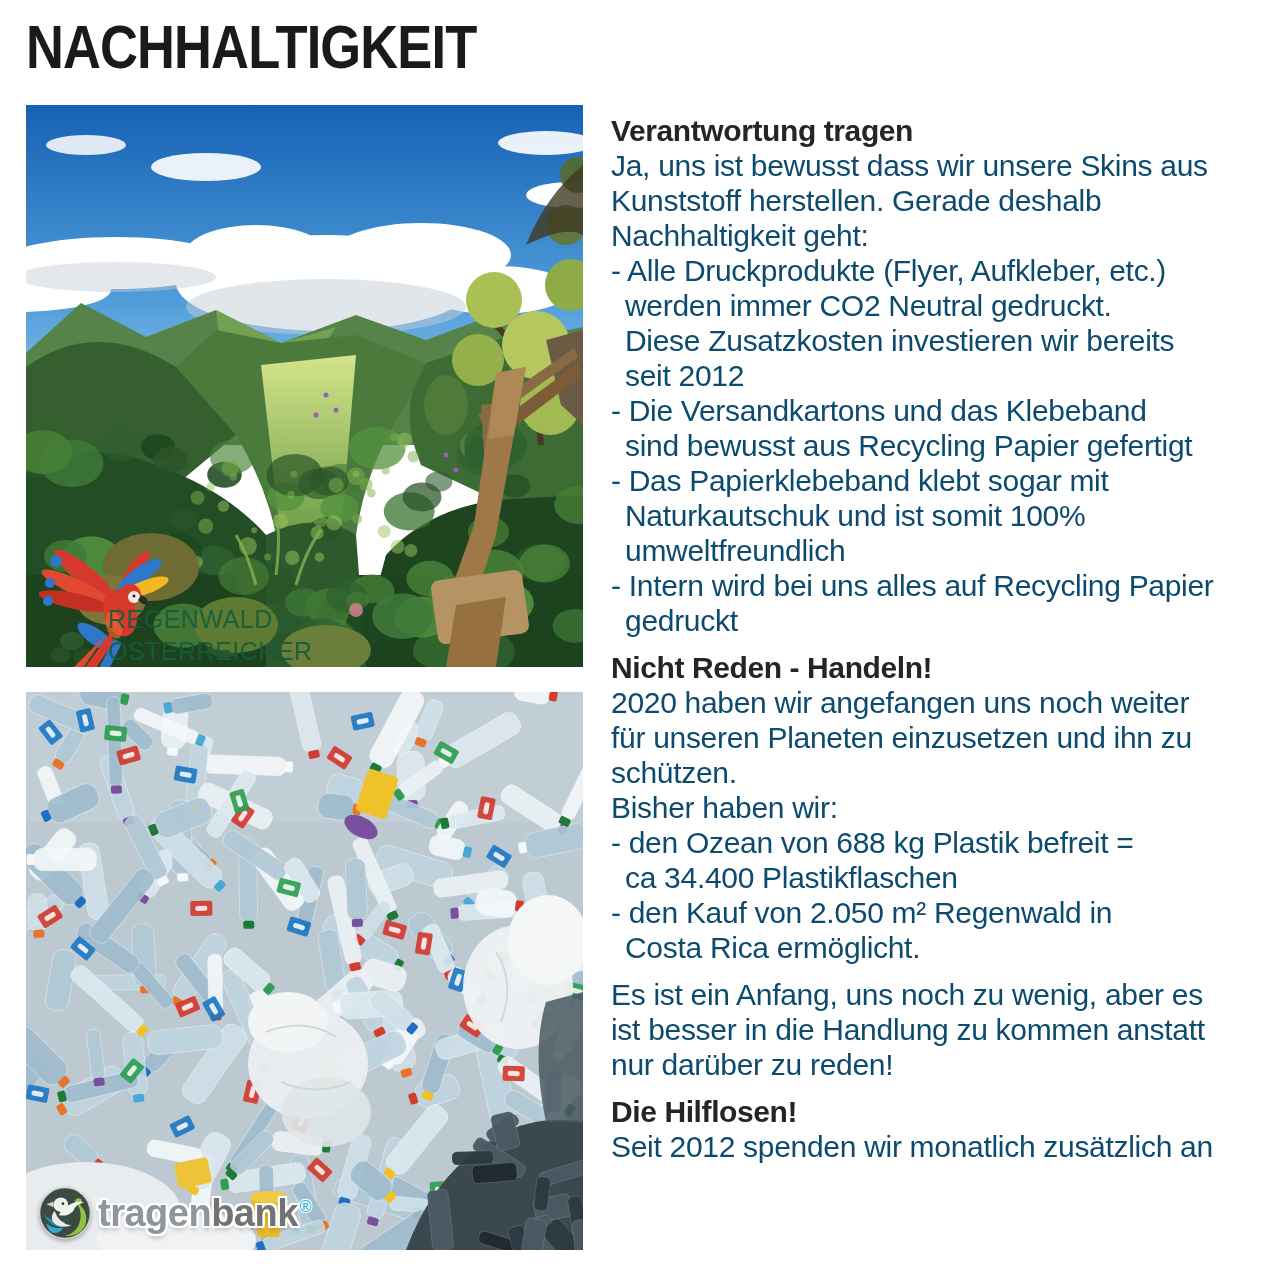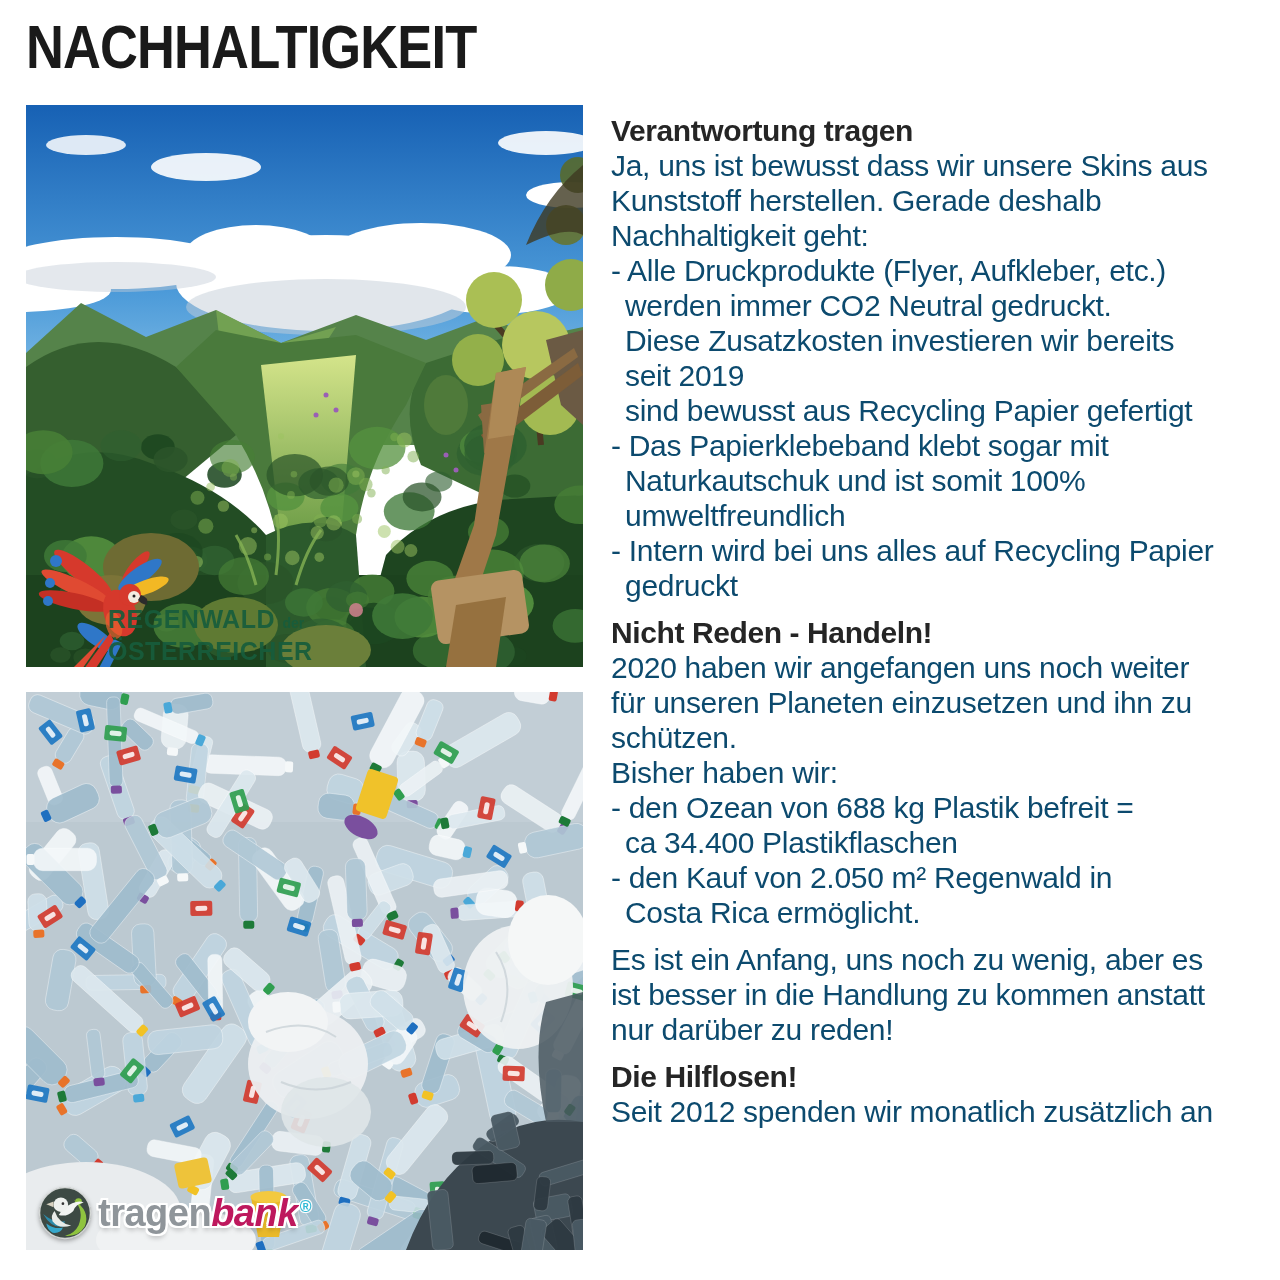--- a/index.html
+++ b/index.html
@@ -13,32 +13,32 @@
          transform:scaleX(.86);transform-origin:left top;white-space:nowrap;}
 
   
   figure{margin:0;position:absolute;overflow:hidden;}
   .fig-rainforest{left:26px;top:105px;width:557px;height:562px;}
   .fig-plastic{left:26px;top:692px;width:557px;height:558px;}
   figure svg.art{position:absolute;left:0;top:0;width:100%;height:100%;display:block;}
 
   
   .rw-logo-text{position:absolute;left:82px;top:500px;color:rgba(23,92,60,.92);
-     font-weight:bold;line-height:28px;letter-spacing:.5px;white-space:nowrap;}
+     font-weight:normal;line-height:28px;letter-spacing:.5px;white-space:nowrap;}
   .rw-l1,.rw-l2{font-size:25px;}
   .rw-der{font-size:14px;letter-spacing:0;}
 
   
   .pb-logo{position:absolute;left:12px;top:494px;display:flex;align-items:center;}
   .pb-logo svg{width:54px;height:54px;flex:0 0 auto;filter:drop-shadow(0 2px 2px rgba(0,0,0,.3));}
   .pb-words{margin-left:6px;font-weight:bold;font-size:38px;letter-spacing:-.5px;white-space:nowrap;
      text-shadow:-2px -2px 0 #fff,2px -2px 0 #fff,-2px 2px 0 #fff,2px 2px 0 #fff,
                  0 -2px 0 #fff,0 2px 0 #fff,-2px 0 0 #fff,2px 0 0 #fff,0 4px 5px rgba(0,0,0,.25);}
   .pb-w1{color:#8f959a;}
-  .pb-w2{color:#be185d;font-style:italic;}
+  .pb-w2{color:#737373;}
   .pb-reg{font-size:16px;color:#2fb9d6;position:relative;top:-14px;margin-left:2px;font-weight:bold;
      text-shadow:-1px -1px 0 #fff,1px -1px 0 #fff,-1px 1px 0 #fff,1px 1px 0 #fff;}
 
   
   .text-col{position:absolute;left:611px;top:113px;width:665px;}
   .tl{font-size:30px;line-height:35px;height:35px;color:#0c4a6e;white-space:nowrap;
       letter-spacing:-.3px;}
   .th{font-weight:bold;color:#252525;letter-spacing:-.4px;}
   .ind{padding-left:14px;}
   .gap{margin-top:12px;}
@@ -1075,21 +1075,22 @@
   </figure>
 
   <div class="text-col">
     <div class="tl th">Verantwortung tragen</div>
     <div class="tl">Ja, uns ist bewusst dass wir unsere Skins aus</div>
     <div class="tl">Kunststoff herstellen. Gerade deshalb</div>
     <div class="tl">Nachhaltigkeit geht:</div>
     <div class="tl">- Alle Druckprodukte (Flyer, Aufkleber, etc.)</div>
     <div class="tl ind">werden immer CO2 Neutral gedruckt.</div>
     <div class="tl ind">Diese Zusatzkosten investieren wir bereits</div>
-    <div class="tl ind">seit 2019</div>
+    <div class="tl ind">seit 2012</div>
+    <div class="tl">- Die Versandkartons und das Klebeband</div>
     <div class="tl ind">sind bewusst aus Recycling Papier gefertigt</div>
     <div class="tl">- Das Papierklebeband klebt sogar mit</div>
     <div class="tl ind">Naturkautschuk und ist somit 100%</div>
     <div class="tl ind">umweltfreundlich</div>
     <div class="tl">- Intern wird bei uns alles auf Recycling Papier</div>
     <div class="tl ind">gedruckt</div>
     <div class="tl th gap">Nicht Reden - Handeln!</div>
     <div class="tl">2020 haben wir angefangen uns noch weiter</div>
     <div class="tl">für unseren Planeten einzusetzen und ihn zu</div>
     <div class="tl">schützen.</div>

